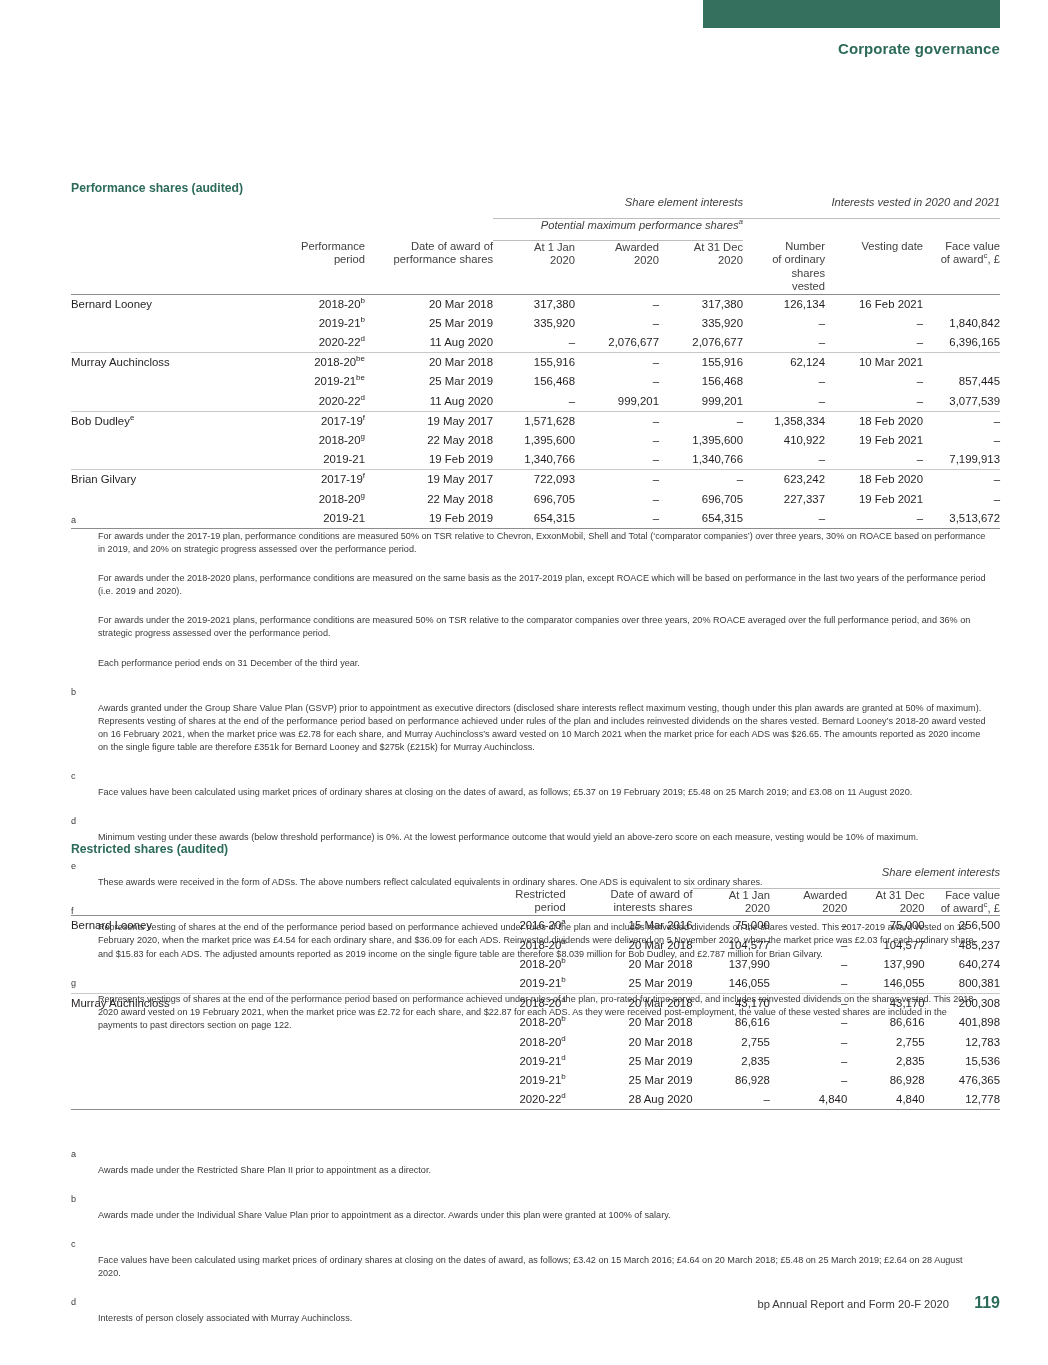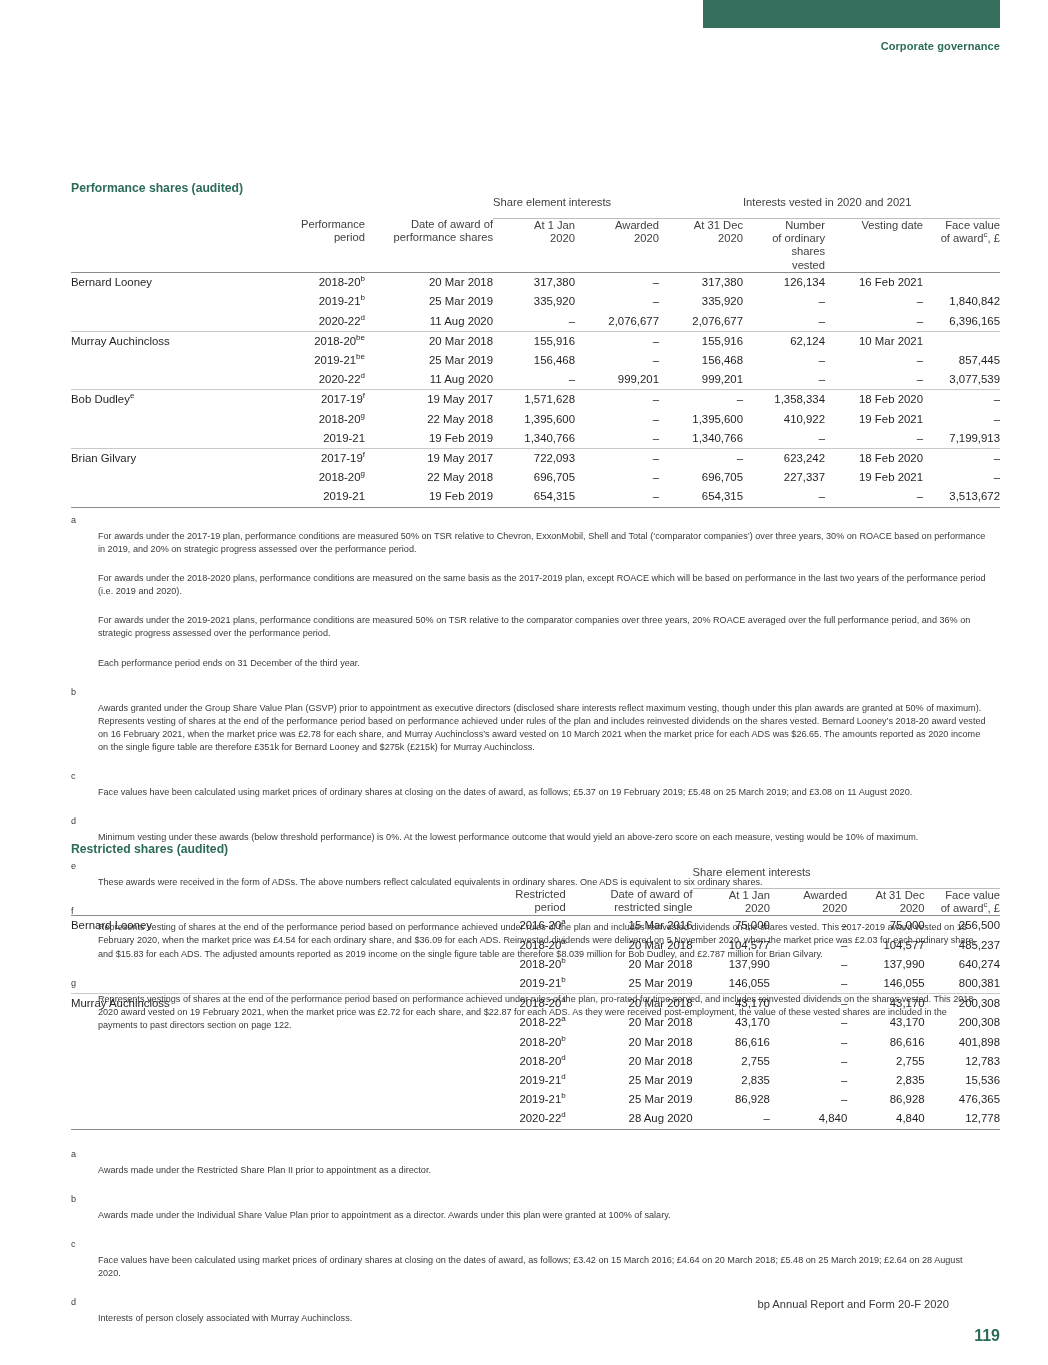--- a/index.html
+++ b/index.html
@@ -13,21 +13,21 @@
   }
   .page { position:absolute; inset:0; }
 
   
   .header-bar{
     position:absolute; left:703px; top:0; width:297px; height:28px;
     background:#35705f;
   }
   .header-title{
     position:absolute; right:48px; top:40px;
-    font-size:11px; font-weight:bold; color:#2c6a5a;
+    font-size:15px; font-weight:bold; color:#2c6a5a;
     letter-spacing:.1px;
   }
 
   
   .section-title{
     position:absolute; left:71px;
     font-size:12.2px; font-weight:bold; color:#2c6a5a;
   }
   #perf-title{ top:173px;margin-top:8px; }
   #restr-title{ top:842px; }
@@ -36,22 +36,23 @@
   .tbl{
     position:absolute; left:71px; width:929px;
     border-collapse:collapse;
     font-size:11.4px; color:#231f20;
   }
   .tbl td, .tbl th{ padding:0; vertical-align:top; font-weight:normal; }
 
   
   .span-row{ height:22px; }
   .span-cell{
-    text-align:left; font-size:11.2px; color:#3f3f3f;
+    text-align:right; font-size:11.2px; color:#3f3f3f;
     padding-bottom:3px;
+    font-style:italic;
   }
   .rule-under{ border-bottom:1px solid #bdbdbd; }
 
   .colhead{
     text-align:right; font-size:11.2px; color:#3f3f3f;
     line-height:13.4px; padding-bottom:4px; vertical-align:bottom;
   }
 
   .thead-rule td{ border-bottom:1px solid #8c8c8c; height:0; font-size:0; line-height:0; }
 
@@ -73,21 +74,21 @@
   .note .bd p{ margin:16px; text-indent:0; }
   .note .bd p + p{ margin-top:0; }
 
   
   .footer-text{
     position:absolute; right:99px; top:1298px;
     font-size:11.2px; color:#3a3a3a;
   }
   .footer-page{
     position:absolute; right:48px; top:1294px;
-    font-size:16px; font-weight:bold; color:#2c6a5a;margin-top:33px;
+    font-size:16px; font-weight:bold; color:#2c6a5a;
   }
 </style>
 </head>
 <body>
 
 <div class="page">
 
   <div class="header-bar"></div>
   <div class="header-title">Corporate governance</div>
 
@@ -105,20 +106,25 @@
       <col style="width:98px">
       <col style="width:77px">
     </colgroup>
     <tbody>
       <tr class="span-row">
         <td colspan="2"></td>
         <td colspan="1"></td>
         <td class="span-cell rule-under" colspan="3">Share element interests</td>
         <td class="span-cell rule-under" colspan="3">Interests vested in 2020 and 2021</td>
       </tr>
+      <tr class="span-row">
+        <td colspan="3"></td>
+        <td class="span-cell rule-under" colspan="3"><span>Potential maximum performance shares</span><sup>a</sup></td>
+        <td colspan="3"></td>
+      </tr>
       <tr>
         <td></td>
         <td class="colhead">
           <span>Performance</span><br>
           <span>period</span>
         </td>
         <td class="colhead">
           <span>Date of award of</span><br>
           <span>performance shares</span>
         </td>
@@ -366,21 +372,21 @@
         <td class="span-cell rule-under" colspan="4">Share element interests</td>
       </tr>
       <tr>
         <td></td>
         <td class="colhead">
           <span>Restricted</span><br>
           <span>period</span>
         </td>
         <td class="colhead">
           <span>Date of award of</span><br>
-          <span>restricted single</span>
+          <span>interests shares</span>
         </td>
         <td class="colhead">
           <span>At 1 Jan</span><br>
           <span>2020</span>
         </td>
         <td class="colhead">
           <span>Awarded</span><br>
           <span>2020</span>
         </td>
         <td class="colhead">
@@ -440,29 +446,20 @@
           <td class="name-cell">Murray Auchincloss</td>
           <td class="num">2018-20<sup>a</sup></td>
           <td class="num">20 Mar 2018</td>
           <td class="num">43,170</td>
           <td class="num">–</td>
           <td class="num">43,170</td>
           <td class="num">200,308</td>
         </tr>
         <tr class="row">
           <td class="name-cell"></td>
-          <td class="num">2018-22<sup>a</sup></td>
-          <td class="num">20 Mar 2018</td>
-          <td class="num">43,170</td>
-          <td class="num">–</td>
-          <td class="num">43,170</td>
-          <td class="num">200,308</td>
-        </tr>
-        <tr class="row">
-          <td class="name-cell"></td>
           <td class="num">2018-20<sup>b</sup></td>
           <td class="num">20 Mar 2018</td>
           <td class="num">86,616</td>
           <td class="num">–</td>
           <td class="num">86,616</td>
           <td class="num">401,898</td>
         </tr>
         <tr class="row">
           <td class="name-cell"></td>
           <td class="num">2018-20<sup>d</sup></td>

